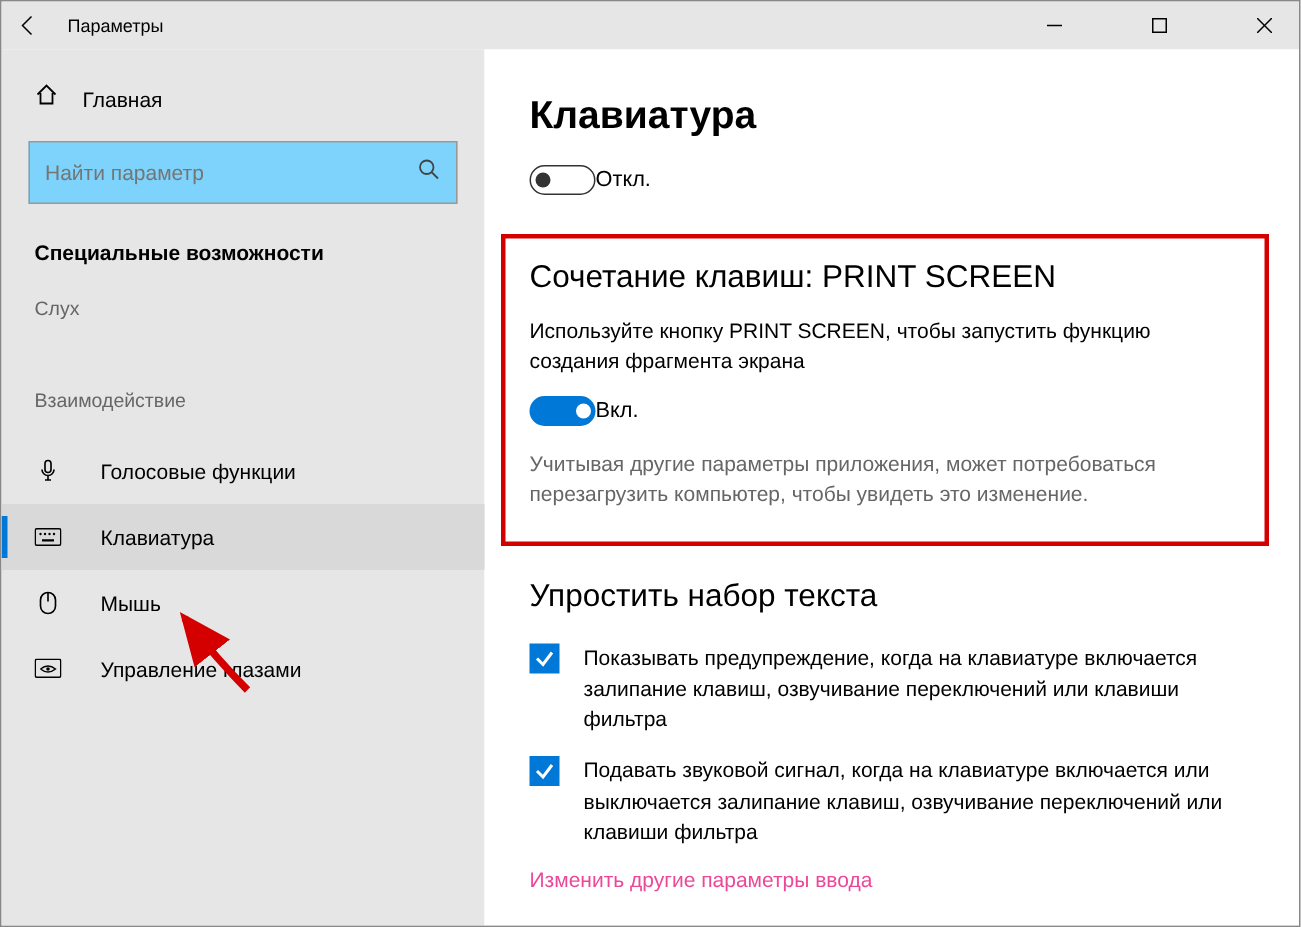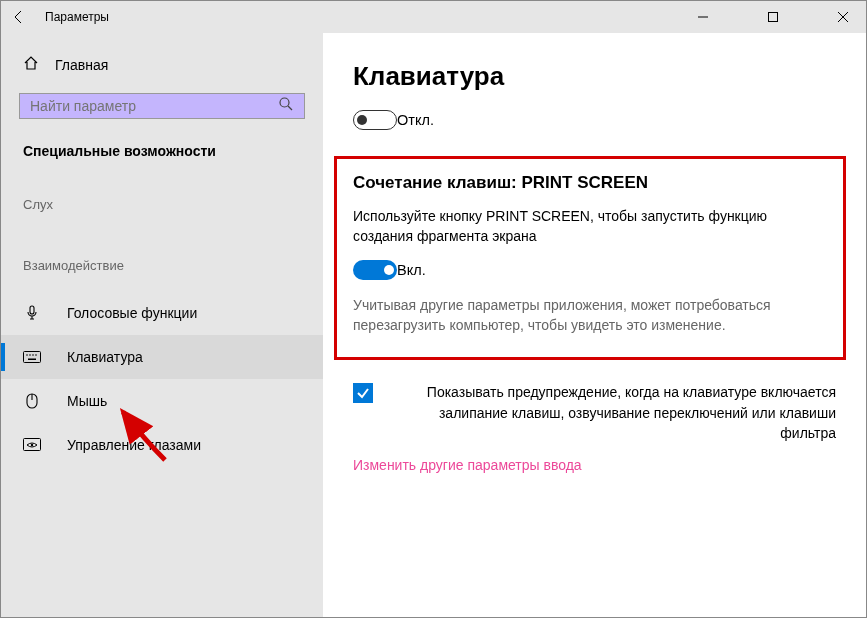--- a/index.html
+++ b/index.html
@@ -8,43 +8,43 @@
   .tb-left { display: flex; align-items: center; padding-left: 10px; gap: 18px; }
   .tb-back { width: 16px; height: 16px; display: flex; align-items: center; justify-content: center; }
   .tb-title { font-size: 12px; color: #000; }
   .tb-spacer { flex: 1; }
   .tb-btn { width: 46px; height: 32px; display: flex; align-items: center; justify-content: center; }
   .tb-btn svg { width: 10px; height: 10px; }
   .container { display: flex; height: calc(100% - 32px); }
   .sidebar { width: 322px; background: #e6e6e6; padding: 22px 18px 0 18px; display: flex; flex-direction: column; }
   .home-row { display: flex; align-items: center; gap: 16px; margin-bottom: 18px; padding-left: 4px; }
   .home-row span.label { font-size: 14px; color: #000; }
-  .search-box { height: 26px; border: 1px solid #999; background: #c4b5fd; display: flex; align-items: center; padding: 0 10px; margin-bottom: 24px; }
+  .search-box { height: 42px; border: 1px solid #999; background: #7dd3fc; display: flex; align-items: center; padding: 0 10px; margin-bottom: 24px; }
   .search-box input { flex: 1; border: none; background: transparent; font-size: 14px; color: #666; outline: none; }
-  .category { font-size: 14px; font-weight: 600; color: #000; margin-bottom: 28px; padding-left: 4px; }
+  .category { font-size: 14px; font-weight: 600; color: #000; margin-bottom: 12px; padding-left: 4px; }
   .subhead { font-size: 13px; color: #666; margin-top: 10px; margin-bottom: 18px; padding-left: 4px; }
   .nav-item { display: flex; align-items: center; gap: 26px; height: 44px; padding-left: 4px; cursor: default; position: relative; }
   .nav-item.selected { background: #d9d9d9; margin: 0 -18px; padding-left: 22px; }
   .nav-item.selected::before { content: ""; position: absolute; left: 0; top: 8px; bottom: 8px; width: 4px; background: #0078d7; }
   .nav-item .icon { width: 18px; display: flex; justify-content: center; }
   .nav-item .label { font-size: 14px; color: #000; }
   .main { flex: 1; background: #fff; padding: 28px 30px 20px 30px; overflow-y: auto; }
   .page-title { font-size: 26px; font-weight: 600; margin-bottom: 18px; color: #000; }
   .toggle-row { display: flex; align-items: center; margin-bottom: 26px; }
   .toggle { width: 44px; height: 20px; border-radius: 10px; position: relative; }
   .toggle.off { border: 1.5px solid #333; background: #fff; }
   .toggle.off .knob { position: absolute; left: 3px; top: 50%; transform: translateY(-50%); width: 10px; height: 10px; border-radius: 50%; background: #333; }
   .toggle.on { background: #0078d7; }
   .toggle.on .knob { position: absolute; right: 3px; top: 50%; transform: translateY(-50%); width: 10px; height: 10px; border-radius: 50%; background: #fff; }
   .toggle-label { font-size: 14.5px; color: #000; }
   .highlight-box { border: 3px solid #d40000; padding: 14px 16px 22px 16px; margin-left: -19px; margin-right: -10px; margin-bottom: 22px; }
-  .section-heading { font-size: 17px; font-weight: 700; margin-bottom: 14px; color: #000; }
+  .section-heading { font-size: 21px; font-weight: 400; margin-bottom: 14px; color: #000; }
   .desc { font-size: 14px; color: #000; line-height: 1.4; margin-bottom: 14px; }
   .note { font-size: 14px; color: #666; line-height: 1.4; margin-top: 16px; }
-  .check-row { display: flex; gap: 28px; margin-bottom: 14px; text-align: right; }
+  .check-row { display: flex; gap: 16px; margin-bottom: 14px; }
   .checkbox { width: 20px; height: 20px; background: #0078d7; display: flex; align-items: center; justify-content: center; flex-shrink: 0; margin-top: 1px; }
   .check-label { font-size: 14px; color: #000; line-height: 1.45; }
   .link { font-size: 14px; color: #ec4899; margin-top: 10px; cursor: default; }
   .arrow-overlay { position: absolute; pointer-events: none; }
 </style>
 </head>
 <body>
 
 <div class="titlebar">
   <div class="tb-left">
@@ -155,28 +155,37 @@
       <div class="desc">Используйте кнопку PRINT SCREEN, чтобы запустить функцию создания фрагмента экрана</div>
       <div class="toggle-row" style="margin-bottom:0">
         <div class="toggle on">
             <div class="knob"></div>
           </div>
         <div class="toggle-label">Вкл.</div>
       </div>
       <div class="note">Учитывая другие параметры приложения, может потребоваться перезагрузить компьютер, чтобы увидеть это изменение.</div>
     </div>
 
+    <div class="section-heading" style="margin-bottom:18px">Упростить набор текста</div>
 
     <div class="check-row">
       <div class="checkbox">
         <svg width="14" height="14" viewBox="0 0 14 14">
             <path d="M2 7 L6 11 L12 3" stroke="#fff" stroke-width="2" fill="none"></path>
           </svg>
       </div>
       <div class="check-label">Показывать предупреждение, когда на клавиатуре включается залипание клавиш, озвучивание переключений или клавиши фильтра</div>
+    </div>
+    <div class="check-row">
+      <div class="checkbox">
+        <svg width="14" height="14" viewBox="0 0 14 14">
+            <path d="M2 7 L6 11 L12 3" stroke="#fff" stroke-width="2" fill="none"></path>
+          </svg>
+      </div>
+      <div class="check-label">Подавать звуковой сигнал, когда на клавиатуре включается или выключается залипание клавиш, озвучивание переключений или клавиши фильтра</div>
     </div>
 
     <div class="link">Изменить другие параметры ввода</div>
   </div>
 </div>
 
 <svg class="arrow-overlay" style="left:105px; top:400px;" width="80" height="70">
   <defs>
       <marker id="ah" markerWidth="8" markerHeight="8" refX="6" refY="3" orient="auto">
         <path d="M0 0 L7 3 L0 6 Z" fill="#d40000"></path>

